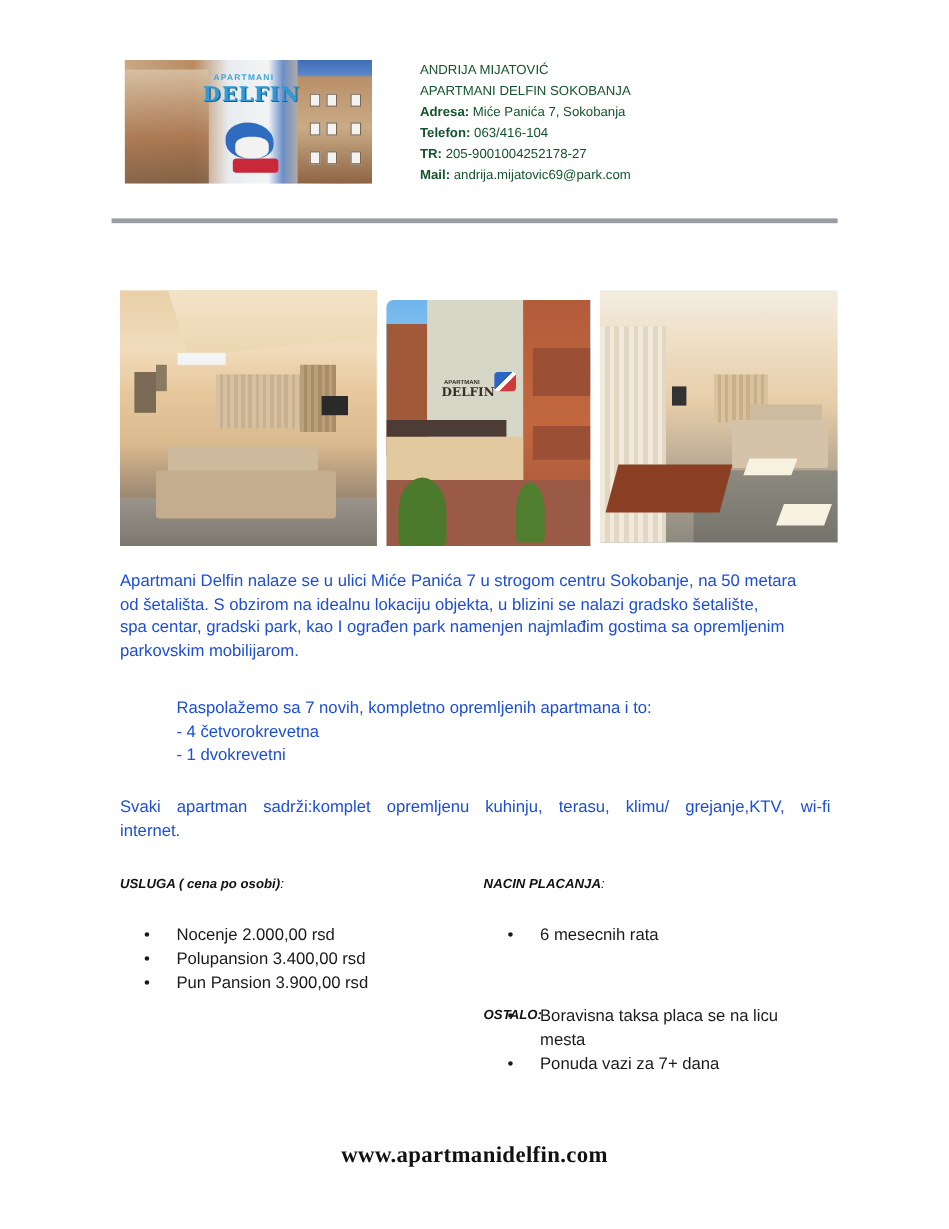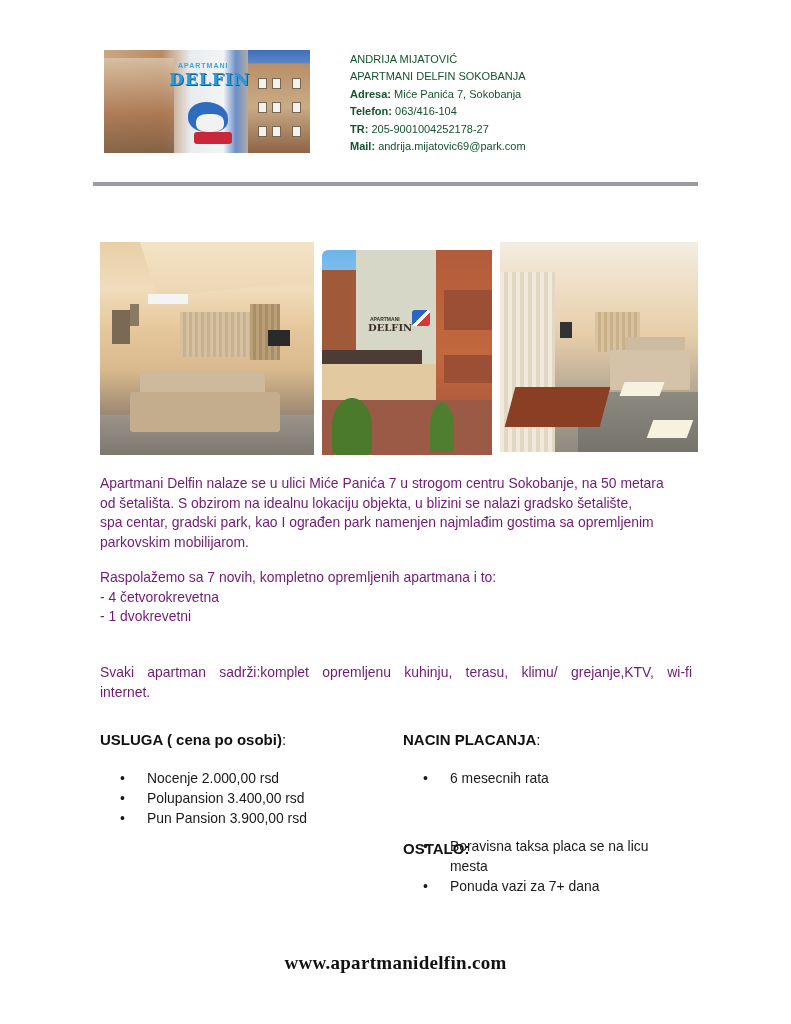--- a/index.html
+++ b/index.html
@@ -85,27 +85,27 @@
   .photo3 .table { position:absolute; left:10px; top:145px; width:95px; height:40px; background:#8a3e24;
             transform: skewX(-15deg); }
   .photo3 .floor { position:absolute; right:0; bottom:0; width:120px; height:60px;
             background: linear-gradient(180deg,#8d8a80,#75736b); }
   .photo3 .sun1 { position:absolute; left:122px; top:140px; width:40px; height:14px; background:#f7f2df; transform:skewX(-20deg); }
   .photo3 .sun2 { position:absolute; left:150px; top:178px; width:40px; height:18px; background:#f7f2df; transform:skewX(-20deg); }
   .photo3 .tv { position:absolute; left:60px; top:80px; width:12px; height:16px; background:#333; }
 
   
   .para { left: 100px; width: 592px; font-family: "Liberation Sans", sans-serif; font-size: 13.9px;
-          line-height: 19.6px; color: #701a75; }
+          line-height: 19.6px; color: #1d4ed8; }
   .para1 { top: 474px; text-align: justify; }
-  .para2 { top: 568px; }
+  .para2 { top: 580px; margin-left: 47px; }
   .para3 { top: 663px; text-align: justify; }
   .para .ln { display:block; }
 
-  .sec-title { font-family: "Liberation Sans", sans-serif; font-size: 15px; font-weight: bold; color: #111; }
+  .sec-title { font-family: "Liberation Sans", sans-serif; font-size: 11px; font-weight: bold; color: #111; font-style: italic; }
   .usluga-title { left: 100px; top: 731px; }
   .nacin-title { left: 403px; top: 731px; }
   .ostalo-title { left: 403px; top: 800px; margin-top: 40px; }
 
   ul.blist { margin:0; padding:0; list-style:none; font-family: "Liberation Sans", sans-serif;
              font-size: 13.9px; color:#1a1a1a; }
   ul.blist li { position: relative; padding-left: 47px; line-height: 20px; }
   ul.blist li::before { content: "\2022"; position:absolute; left: 20px; top: 0; font-size: 14px; }
   .usluga-list { left: 100px; top: 768px; width: 280px; }
   .nacin-list { left: 403px; top: 768px; width: 280px; }

